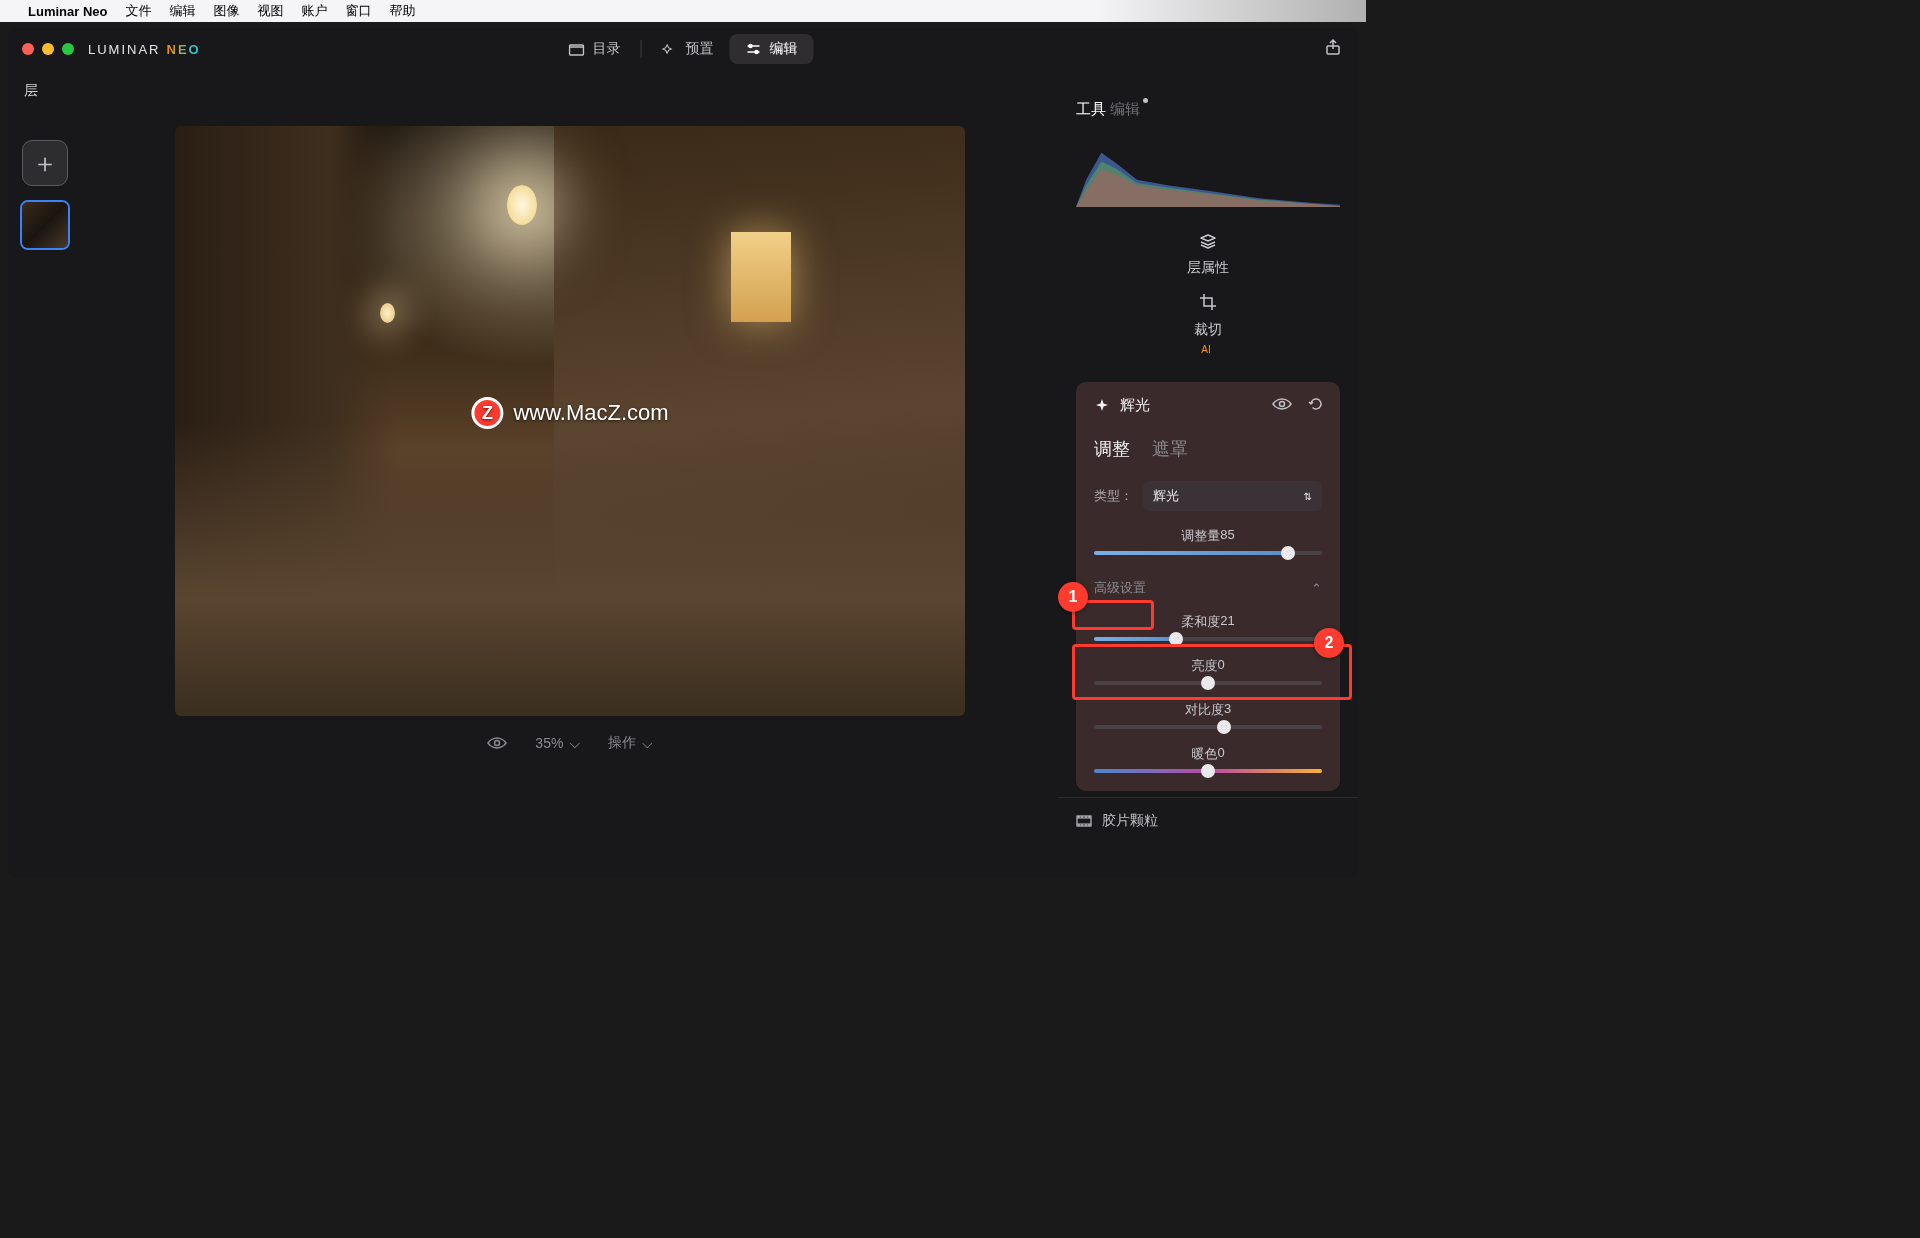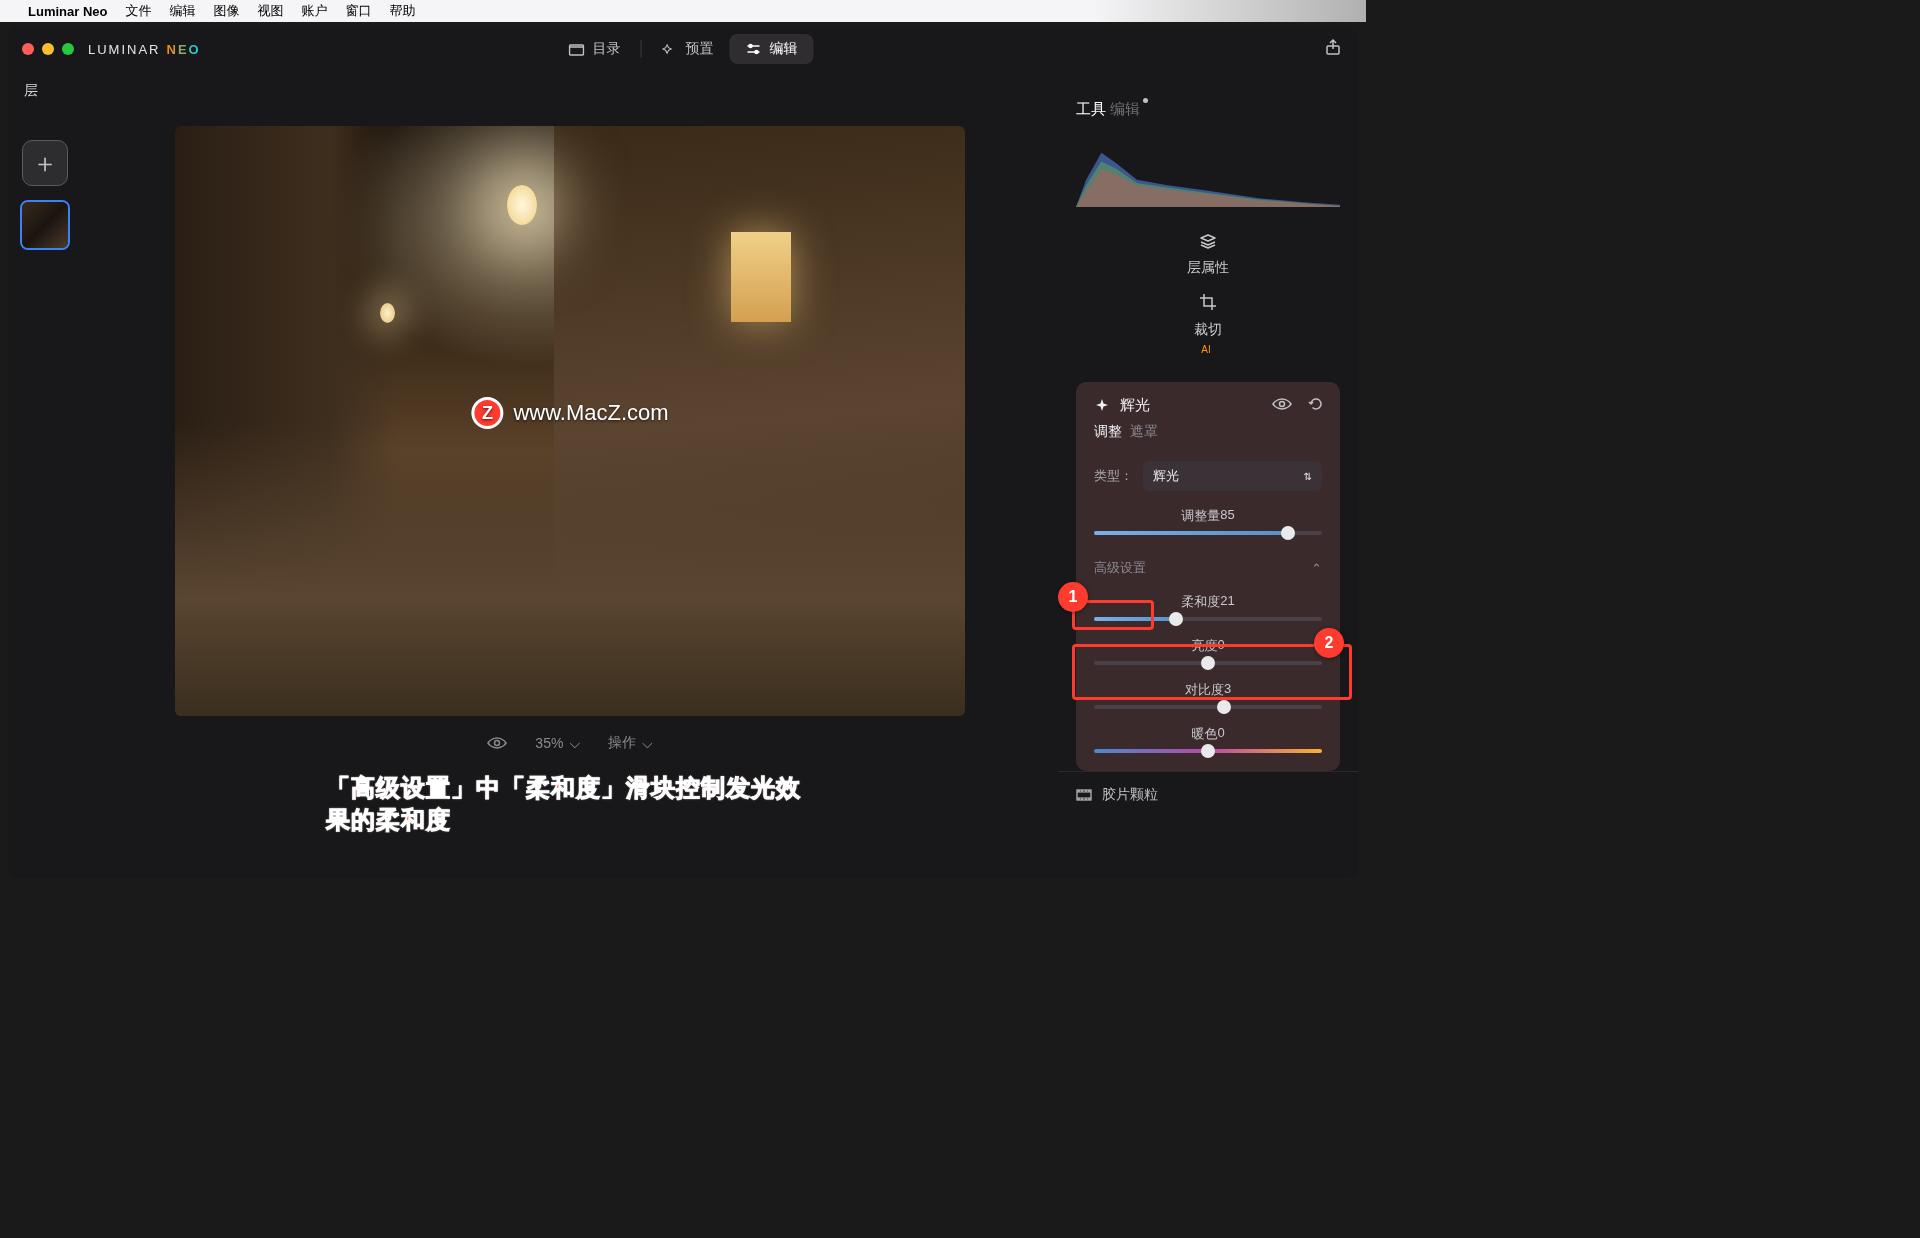--- a/index.html
+++ b/index.html
@@ -70,41 +70,41 @@
     .histogram svg { width: 100%; height: 100%; }
 
     .panel-row { display: flex; align-items: center; gap: 10px; padding: 8px 0; color: #c8c8cd; font-size: 14px; cursor: pointer; flex-direction: column; }
     .ai-badge { color: #ff9500; font-size: 10px; margin-left: -4px; position: relative; top: -5px;}
 
     
     .tool-card { margin-top: 14px; background: rgba(130,80,80,0.32); border-radius: 10px; padding: 14px 18px 18px; }
     .tool-header { display: flex; align-items: center; justify-content: space-between; color: #f2f2f5; font-size: 15px; }
     .tool-header-left { display: flex; align-items: center; gap: 10px; }
     .tool-header-right { display: flex; align-items: center; gap: 14px; color: #c0c0c5; }
-    .tool-subtabs { display: flex; gap: 8px; margin-top: 8px; font-size: 14px; }
+    .tool-subtabs { display: flex; gap: 22px; margin-top: 22px; font-size: 18px; }
     .tool-subtab { color: #8a8a90; cursor: pointer; }
     .tool-subtab.active { color: #f0f0f2; }
 
     .type-row { display: flex; align-items: center; gap: 10px; margin-top: 20px; font-size: 13px; color: #a8a8ad; }
     .type-select { flex: 1; background: #3a3236; border-radius: 6px; padding: 6px 10px; color: #e8e8eb; font-size: 13px; display: flex; justify-content: space-between; align-items: center; cursor: pointer; }
 
     .slider-block { margin-top: 16px; }
     .slider-head { display: flex; justify-content: center; font-size: 13px; color: #c8c8cd; margin-bottom: 6px; }
     .slider-track { height: 4px; border-radius: 2px; background: #4a4246; position: relative; cursor: pointer; }
     .slider-fill { height: 100%; border-radius: 2px; background: linear-gradient(90deg,#7ab0e8,#5a90c8); position: absolute; left: 0; }
     .slider-thumb { width: 14px; height: 14px; border-radius: 50%; background: #eaeaec; position: absolute; top: 50%; transform: translate(-50%,-50%); }
     .slider-warm .slider-track { background: linear-gradient(90deg,#4a88d0,#b84aa8,#ffb030); }
 
     .adv-row { display: flex; justify-content: space-between; align-items: center; margin-top: 24px; color: #8a8a90; font-size: 13px; cursor: pointer; }
 
     
     .anno-badge { position: absolute; width: 30px; height: 30px; background: #ff3b30; border-radius: 50%; color: #fff; font-size: 16px; font-weight: 700; display: flex; align-items: center; justify-content: center; box-shadow: 0 1px 4px rgba(0,0,0,0.4); z-index: 10; }
     .anno-box { position: absolute; border: 3px solid #ff3b30; border-radius: 4px; z-index: 9; pointer-events: none; }
 
-    .film-grain-row { padding: 14px 18px; color: #c0c0c5; font-size: 14px; display: flex; align-items: center; gap: 10px; border-top: 1px solid #2a2a2d; cursor: pointer;}
+    .film-grain-row { padding: 14px 18px; color: #c0c0c5; font-size: 14px; display: flex; align-items: center; gap: 10px; border-top: 1px solid #2a2a2d; margin-top: 6px; cursor: pointer;}
 
     .icon { display: inline-flex; }
   </style>
 </head>
 <body>
 
 <div class="mac-menubar">
   <span class="apple-logo"></span>
   <span class="app-name-bold">Luminar Neo</span>
   <span>文件</span>
@@ -183,21 +183,20 @@
         <div class="lamp-glow"></div>
         <div class="lamp-glow2"></div>
         <div class="window-glow"></div>
         <div class="floor"></div>
         <div class="watermark">
           <div class="wm-badge">Z</div>
           <span>www.MacZ.com</span>
         </div>
       </div>
 
-      <div class="caption">「高级设置」中「柔和度」滑块控制发光效果的柔和度</div>
 
       <div class="canvas-footer">
         <div class="footer-item">
           <svg width="20" height="14" viewBox="0 0 20 14" fill="none" stroke="currentColor" stroke-width="1.5">
               <path d="M1 7s3-5 9-5 9 5 9 5-3 5-9 5-9-5-9-5z"></path>
               <circle cx="10" cy="7" r="2.5"></circle>
             </svg>
         </div>
         <div class="footer-item">
           <span>35%</span>

